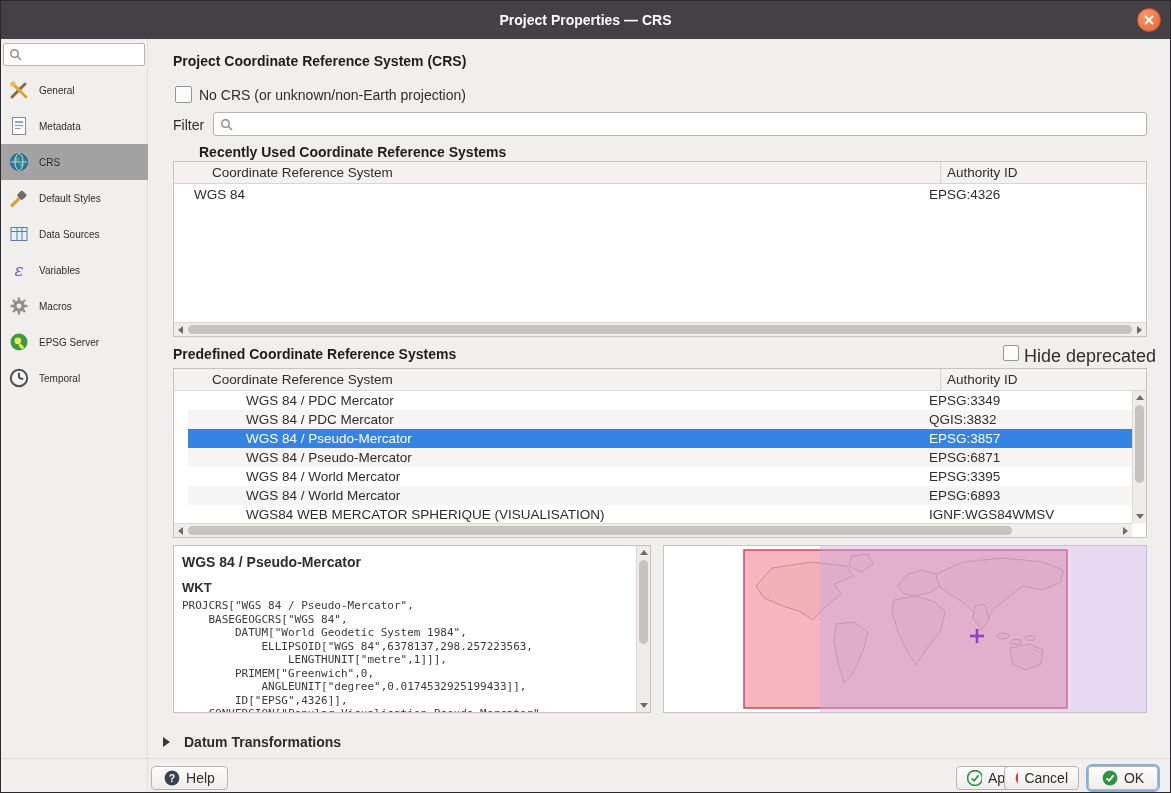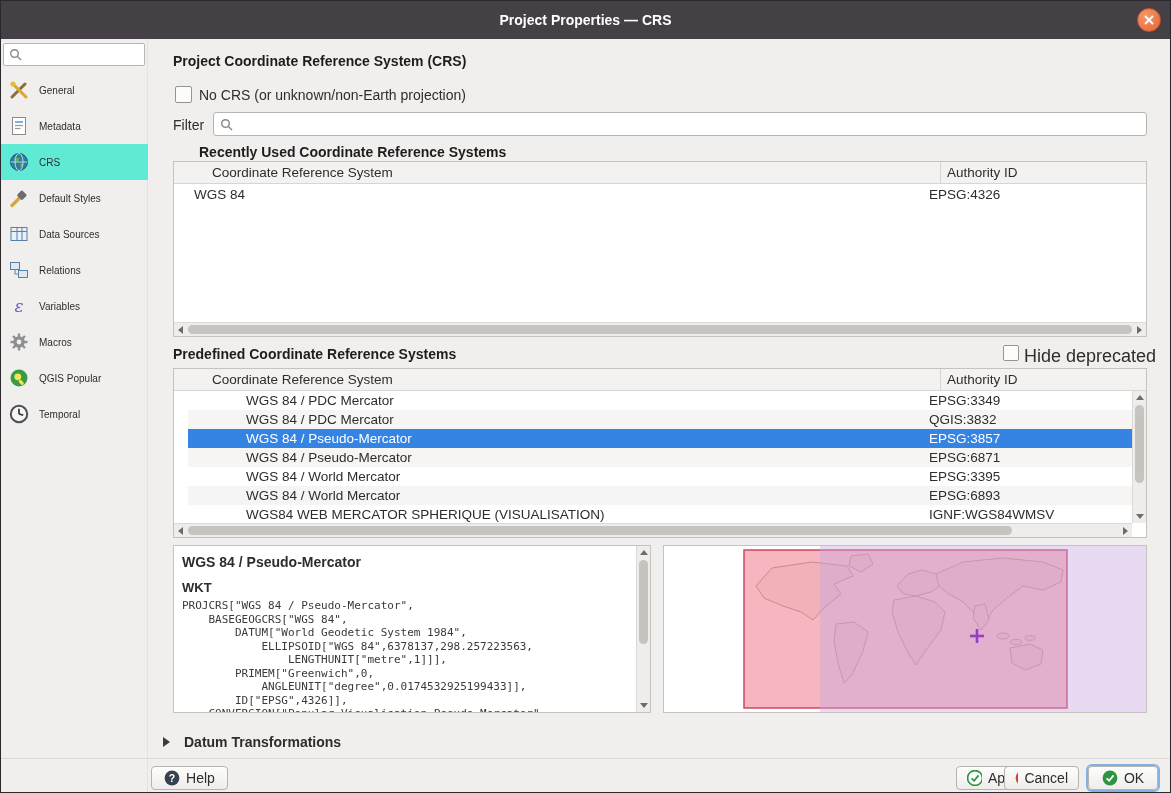--- a/index.html
+++ b/index.html
@@ -15,21 +15,21 @@
   .close-btn { position:absolute; right:9px; top:7px; width:24px; height:24px; border-radius:50%;
                background:radial-gradient(circle at 35% 30%, #f29a66, #e4633a); border:1px solid #c4502c;
                display:flex; align-items:center; justify-content:center; cursor:pointer; }
 
   
   .sidebar { position:absolute; left:0; top:38px; width:147px; bottom:0; background:#f1efee; border-right:1px solid #e4e1de; }
   .sidebar-search { position:absolute; left:2px; top:4px; width:142px; height:23px; background:#fff;
                     border:1px solid #b8b4b0; border-radius:2px; display:flex; align-items:center; padding-left:5px; }
   .sidebar-list { position:absolute; left:0; top:33px; width:147px; }
   .sidebar-item { height:36px; display:flex; align-items:center; gap:9px; padding-left:7px; cursor:pointer; }
-  .sidebar-item.active { background:#5eead4; }
+  .sidebar-item.active { background:#a3a3a3; }
   .sidebar-item .lbl { font-size:10px; }
 
   
   .heading { position:absolute; font-weight:bold; font-size:14px; color:#1d1d1d; }
   .plain-label { position:absolute; font-size:14px; }
 
   .checkbox { width:17px; height:17px; background:#fcfcfc; border:1px solid #989490; border-radius:2px; display:inline-block; }
   .filter-wrap { position:absolute; display:flex; align-items:center; background:#fff; border:1px solid #b8b4b0; border-radius:3px; padding-left:6px; }
   .filter-wrap input { border:none; outline:none; flex:1; height:100%; font-size:13px; font-family:"Liberation Sans",sans-serif; background:transparent; }
   .sidebar-search input { border:none; outline:none; width:118px; font-size:13px; background:transparent; margin-left:4px; }
@@ -139,28 +139,20 @@
         <svg width="22" height="22">
             <rect x="3" y="4.5" width="16" height="13" fill="#e8f0f8" stroke="#5b7ea6"></rect>
             <line x1="3" y1="8.5" x2="19" y2="8.5" stroke="#5b7ea6"></line>
             <line x1="9" y1="4.5" x2="9" y2="17.5" stroke="#5b7ea6"></line>
             <line x1="14" y1="4.5" x2="14" y2="17.5" stroke="#5b7ea6"></line>
           </svg>
         <span class="lbl">Data Sources</span>
       </div>
       <div class="sidebar-item">
         <svg width="22" height="22">
-            <rect x="2.5" y="3.5" width="9" height="7" fill="#dde8f4" stroke="#5b7ea6"></rect>
-            <rect x="10.5" y="11.5" width="9" height="7" fill="#dde8f4" stroke="#5b7ea6"></rect>
-            <path d="M7,10.5 L7,15 L10.5,15" fill="none" stroke="#8a8a8a" stroke-width="1.2"></path>
-          </svg>
-        <span class="lbl">Relations</span>
-      </div>
-      <div class="sidebar-item">
-        <svg width="22" height="22">
             <text x="11" y="16.5" text-anchor="middle" font-size="17" font-style="italic" fill="#7b5bb6" font-family="DejaVu Serif, serif">ε</text>
           </svg>
         <span class="lbl">Variables</span>
       </div>
       <div class="sidebar-item">
         <svg width="22" height="22">
             <g stroke="#8f8f8f" stroke-width="2.4">
               <line x1="11" y1="2.5" x2="11" y2="6"></line>
               <line x1="11" y1="16" x2="11" y2="19.5"></line>
               <line x1="2.5" y1="11" x2="6" y2="11"></line>
@@ -174,21 +166,21 @@
             <circle cx="11" cy="11" r="2.4" fill="#f1efee"></circle>
           </svg>
         <span class="lbl">Macros</span>
       </div>
       <div class="sidebar-item">
         <svg width="22" height="22">
             <circle cx="11" cy="11" r="8.5" fill="#3a9b44"></circle>
             <circle cx="9.8" cy="9.8" r="3.4" fill="#f6e650"></circle>
             <rect x="12.4" y="12.4" width="5.4" height="3" rx="1" fill="#f6e650" transform="rotate(45 12.4 12.4)"></rect>
           </svg>
-        <span class="lbl">QGIS Popular</span>
+        <span class="lbl">EPSG Server</span>
       </div>
       <div class="sidebar-item">
         <svg width="22" height="22">
             <circle cx="11" cy="11" r="8.2" fill="#f5f5f5" stroke="#4f4f4f" stroke-width="2"></circle>
             <line x1="11" y1="11" x2="11" y2="5.8" stroke="#3c3c3c" stroke-width="1.8"></line>
             <line x1="11" y1="11" x2="15.2" y2="12.2" stroke="#3c3c3c" stroke-width="1.8"></line>
           </svg>
         <span class="lbl">Temporal</span>
       </div>
     </div>

